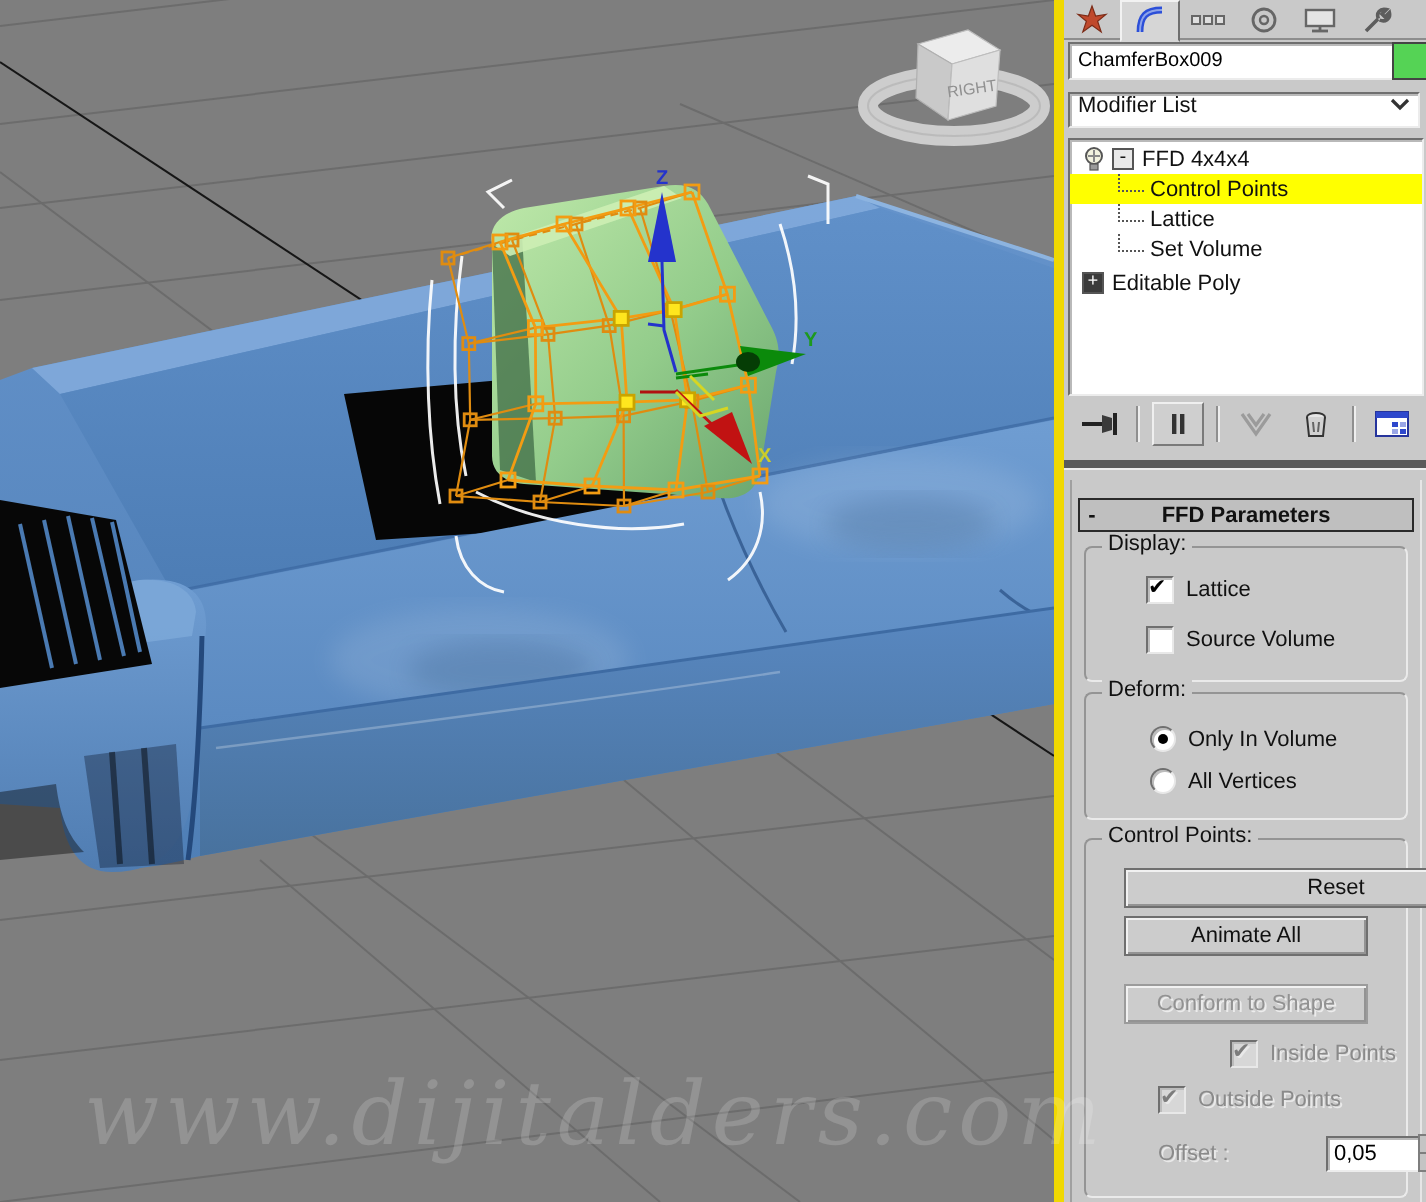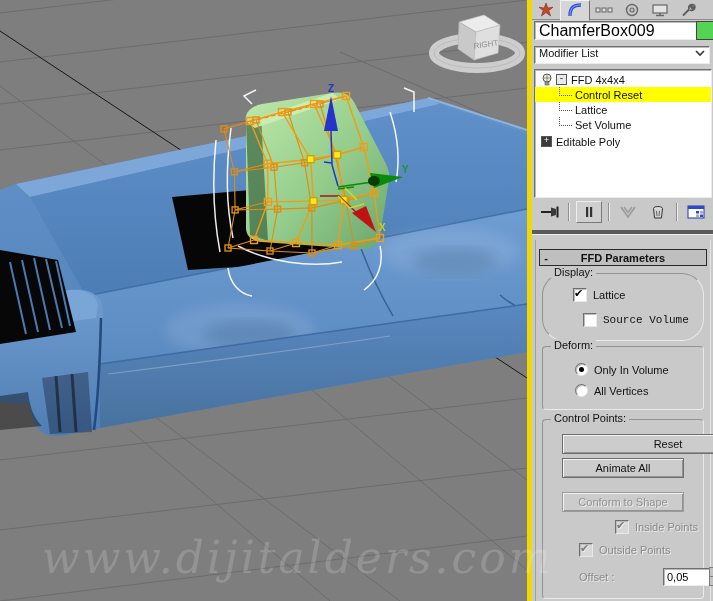--- a/index.html
+++ b/index.html
@@ -11,21 +11,21 @@
   #watermark{position:absolute;left:42px;top:532px;width:680px;z-index:40;pointer-events:none;
     font-family:"DejaVu Serif",serif;font-style:italic;font-size:44px;letter-spacing:3px;
     color:rgba(255,255,255,0.17);white-space:nowrap;}
   
   #panel{position:absolute;left:532px;top:0;width:181px;height:601px;background:#c9c9c9;z-index:10;}
   #tabs{position:absolute;left:0;top:0;width:181px;height:19px;border-bottom:1px solid #8d8d8d;
     display:flex;align-items:center;}
   .tab{width:28px;height:18px;display:flex;align-items:center;justify-content:center;}
   .tab.active{background:#d6d6d6;border:1px solid;border-color:#f2f2f2 #6f6f6f #d6d6d6 #f2f2f2;height:19px;margin-bottom:-1px;}
   .sunken{background:#fff;border:1px solid;border-color:#6f6f6f #ececec #ececec #6f6f6f;box-shadow:inset 1px 1px 0 #b9b9b9;}
-  #objname{position:absolute;left:2px;top:21px;width:157px;height:17px;font-size:16px;padding:0 4px;
+  #objname{position:absolute;left:2px;top:21px;width:157px;height:17px;font-size:10px;padding:0 4px;
     font-family:"Liberation Sans",sans-serif;color:#000;outline:none;}
   #swatch{position:absolute;left:164px;top:21px;width:16px;height:17px;border:1px solid #444;}
   #modlist{position:absolute;left:2px;top:46px;width:176px;height:18px;display:flex;align-items:flex-start;padding-left:4px;box-sizing:border-box;}
   #modlist .chev{margin-left:auto;margin-right:4px;color:#333;font-size:11px;}
   #stackbox{position:absolute;left:2px;top:69px;width:176px;height:127px;overflow:hidden;}
   .srow{position:relative;height:15px;display:flex;align-items:center;white-space:nowrap;}
   .srow.sel{background:#ffff00;}
   .tree{display:inline-block;width:12px;height:8px;border-left:1px dotted #555;border-bottom:1px dotted #555;margin:0 3px 6px 24px;}
   .boxpm{display:inline-block;width:9px;height:9px;background:#e9e9e9;border:1px solid #555;
     font-size:9px;line-height:8px;text-align:center;margin:0 4px 0 3px;font-family:"Liberation Mono",monospace;color:#000;}
@@ -327,21 +327,21 @@
           <circle cx="6" cy="5" r="4" fill="#f2f2df" stroke="#555"></circle>
           <line x1="3" y1="5" x2="9" y2="5" stroke="#888"></line>
             <line x1="6" y1="2" x2="6" y2="8" stroke="#888"></line>
           <rect x="4" y="9" width="4" height="3" fill="#9a9a9a" stroke="#555" stroke-width="0.6"></rect>
         </svg>
         <span class="boxpm">-</span>
         <span>FFD 4x4x4</span>
       </div>
       <div class="srow sel">
         <span class="tree"></span>
-        <span>Control Reset</span>
+        <span>Control Points</span>
       </div>
       <div class="srow">
         <span class="tree"></span>
         <span>Lattice</span>
       </div>
       <div class="srow">
         <span class="tree"></span>
         <span>Set Volume</span>
       </div>
       <div class="srow" style="margin-top:2px;">
@@ -393,27 +393,27 @@
     </div>
 
     <div id="divider"></div>
 
     <div id="rollout">
       <div id="rhead">
         <span class="minus">-</span>
         <span class="rtitle">FFD Parameters</span>
       </div>
 
-      <div class="grp" style="top:33px;height:66px;border-radius:22px;">
+      <div class="grp" style="top:33px;height:66px;">
         <span class="glabel">Display:</span>
         <div class="crow" style="left:30px;top:14px;">
           <span class="chk on"></span>
           <span>Lattice</span>
         </div>
-        <div class="crow" style="left:40px;top:39px;font-family:Liberation Mono, monospace;">
+        <div class="crow" style="left:30px;top:39px;">
           <span class="chk"></span>
           <span>Source Volume</span>
         </div>
       </div>
 
       <div class="grp" style="top:106px;height:62px;">
         <span class="glabel">Deform:</span>
         <div class="crow" style="left:32px;top:16px;">
           <span class="radio on"></span>
           <span>Only In Volume</span>

